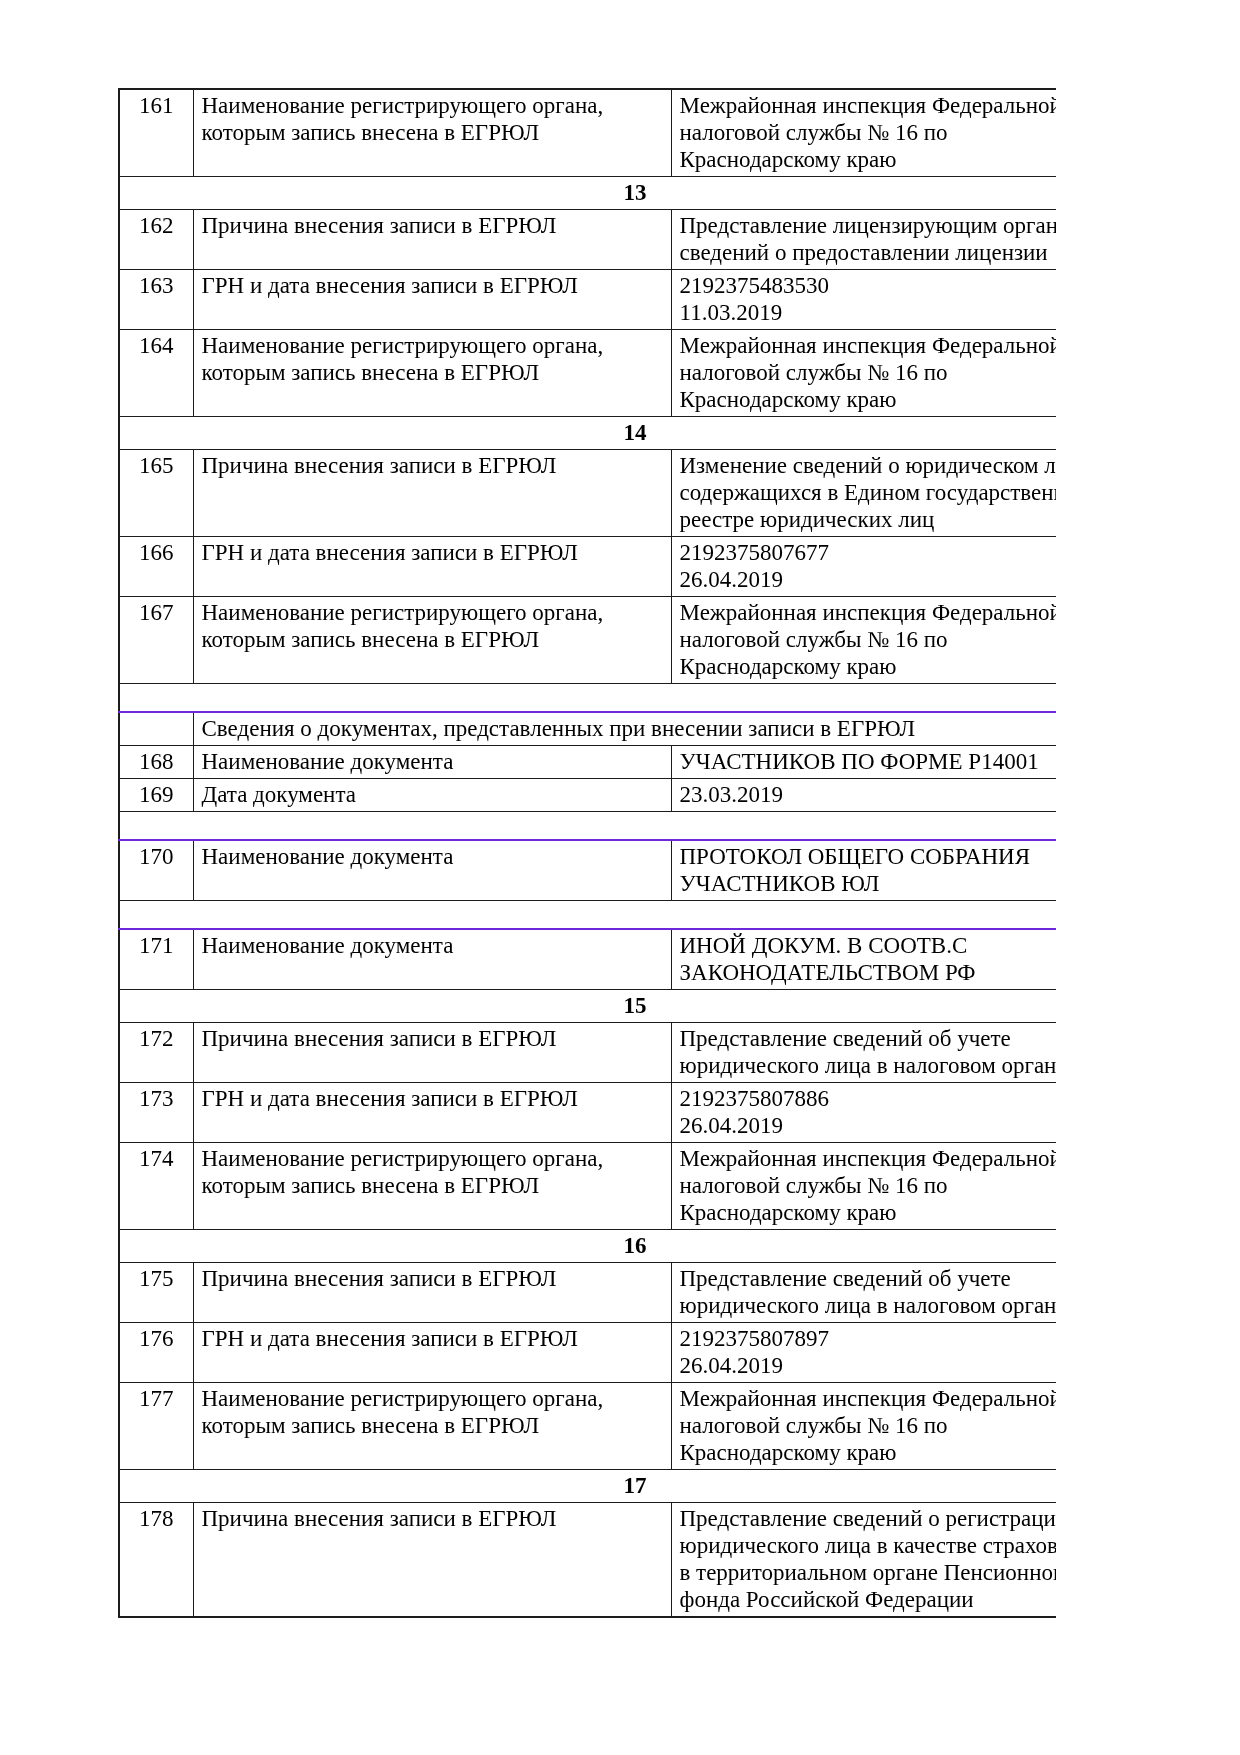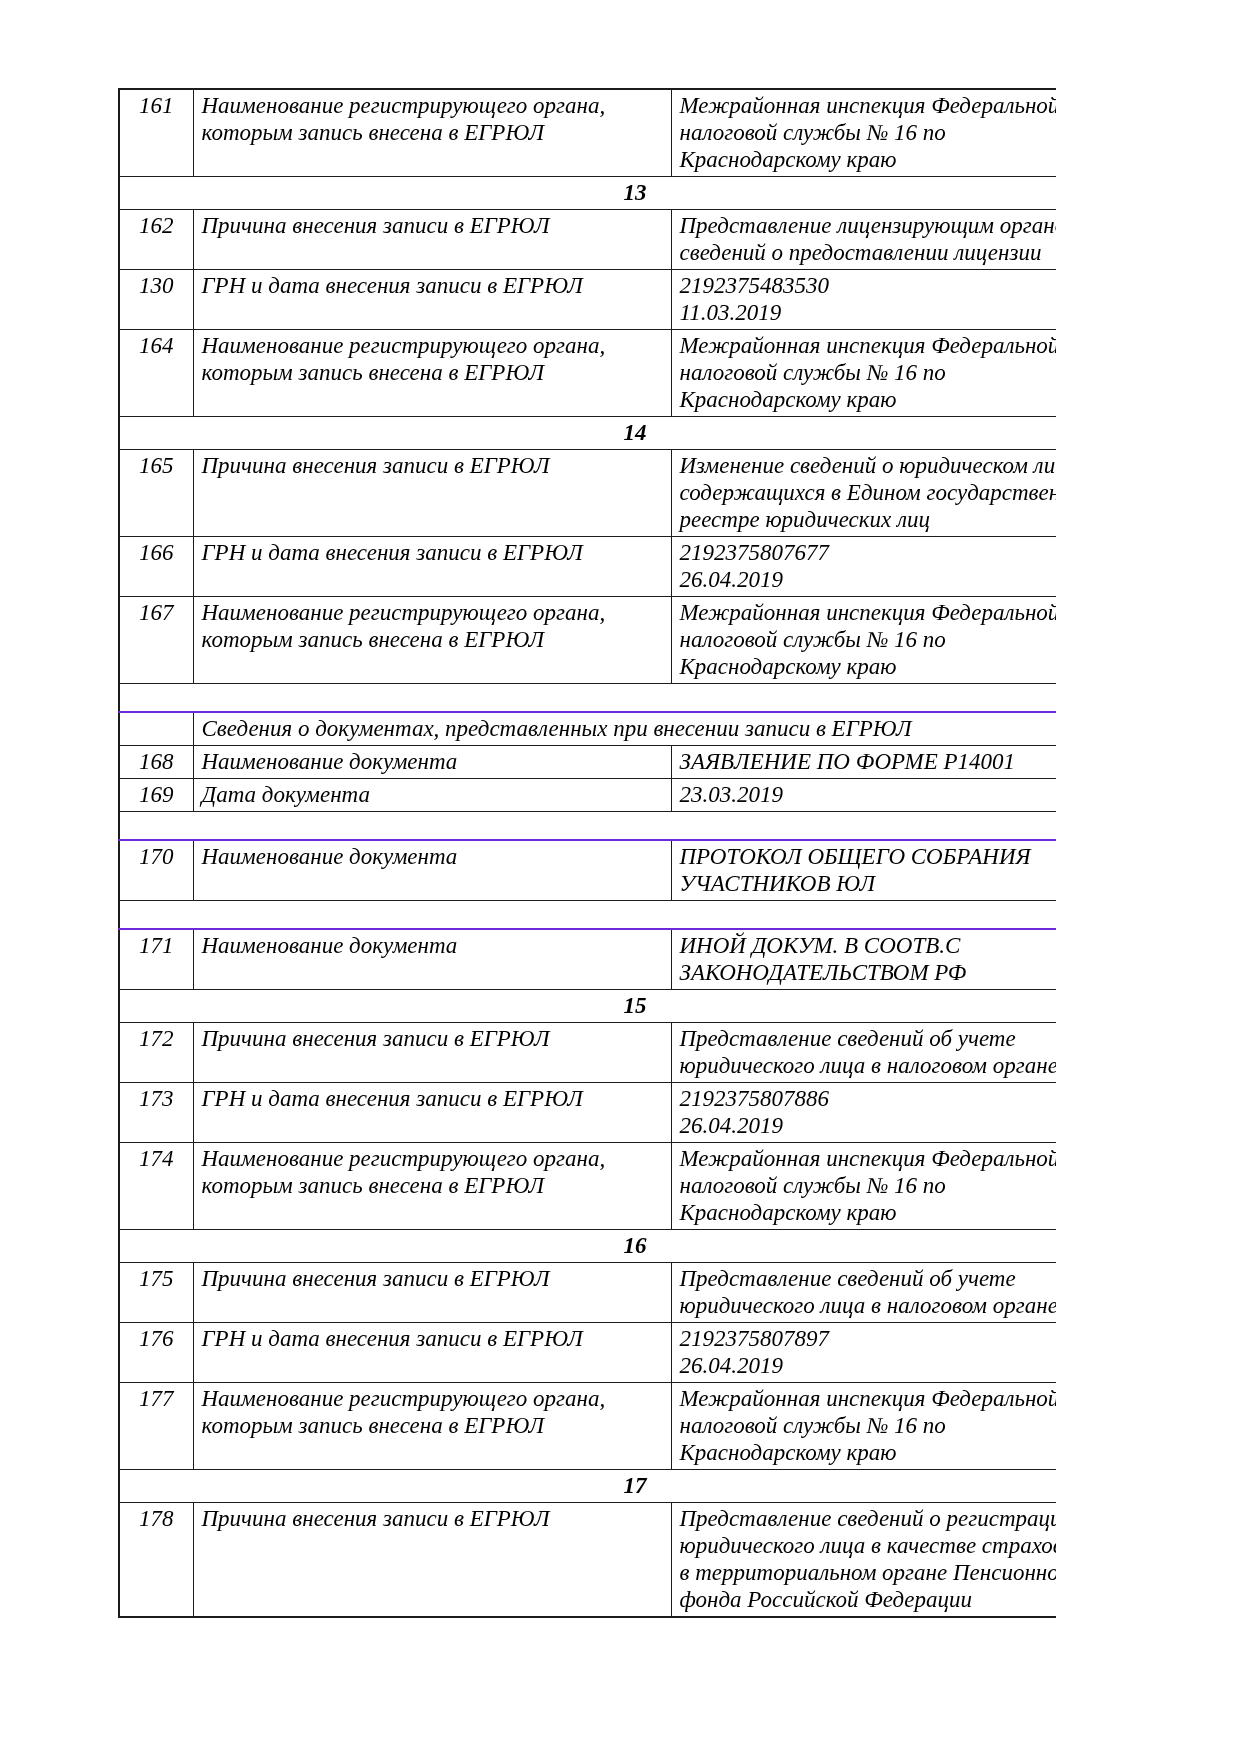--- a/index.html
+++ b/index.html
@@ -8,21 +8,20 @@
     background: #ffffff;
     color: #000000;
     font-family: "Liberation Serif", "DejaVu Serif", serif;
   }
   .page {
     position: relative;
     width: 1056px;
     height: 1755px;
     background: #ffffff;
     overflow: hidden;
-    font-style: italic;
   }
   table.egrul-table {
     position: absolute;
     left: 118px;
     top: 88px;
     width: 1032px;
     border-collapse: collapse;
     table-layout: fixed;
     border: 2px solid #1c1c1c;
   }
@@ -91,21 +90,21 @@
         <tr>
           <td class="c-section" colspan="3">13</td>
         </tr>
         <tr>
           <td class="c-num">162</td>
           <td class="c-label">Причина внесения записи в ЕГРЮЛ</td>
           <td class="c-value">Представление лицензирующим органом
 сведений о предоставлении лицензии</td>
         </tr>
         <tr>
-          <td class="c-num">130</td>
+          <td class="c-num">163</td>
           <td class="c-label">ГРН и дата внесения записи в ЕГРЮЛ</td>
           <td class="c-value">2192375483530
 11.03.2019</td>
         </tr>
         <tr>
           <td class="c-num">164</td>
           <td class="c-label">Наименование регистрирующего органа,
 которым запись внесена в ЕГРЮЛ</td>
           <td class="c-value">Межрайонная инспекция Федеральной
 налоговой службы № 16 по
@@ -138,21 +137,21 @@
         <tr>
           <td class="c-spacer" colspan="3"></td>
         </tr>
         <tr class="thick-top">
           <td class="c-num"></td>
           <td class="c-subheader" colspan="2">Сведения о документах, представленных при внесении записи в ЕГРЮЛ</td>
         </tr>
         <tr>
           <td class="c-num">168</td>
           <td class="c-label">Наименование документа</td>
-          <td class="c-value">ЗАЯВЛЕНИЕ ПО ФОРМЕ Р14001</td>
+          <td class="c-value">УЧАСТНИКОВ ПО ФОРМЕ Р14001</td>
         </tr>
         <tr>
           <td class="c-num">169</td>
           <td class="c-label">Дата документа</td>
           <td class="c-value">23.03.2019</td>
         </tr>
         <tr>
           <td class="c-spacer" colspan="3"></td>
         </tr>
         <tr class="thick-top">

